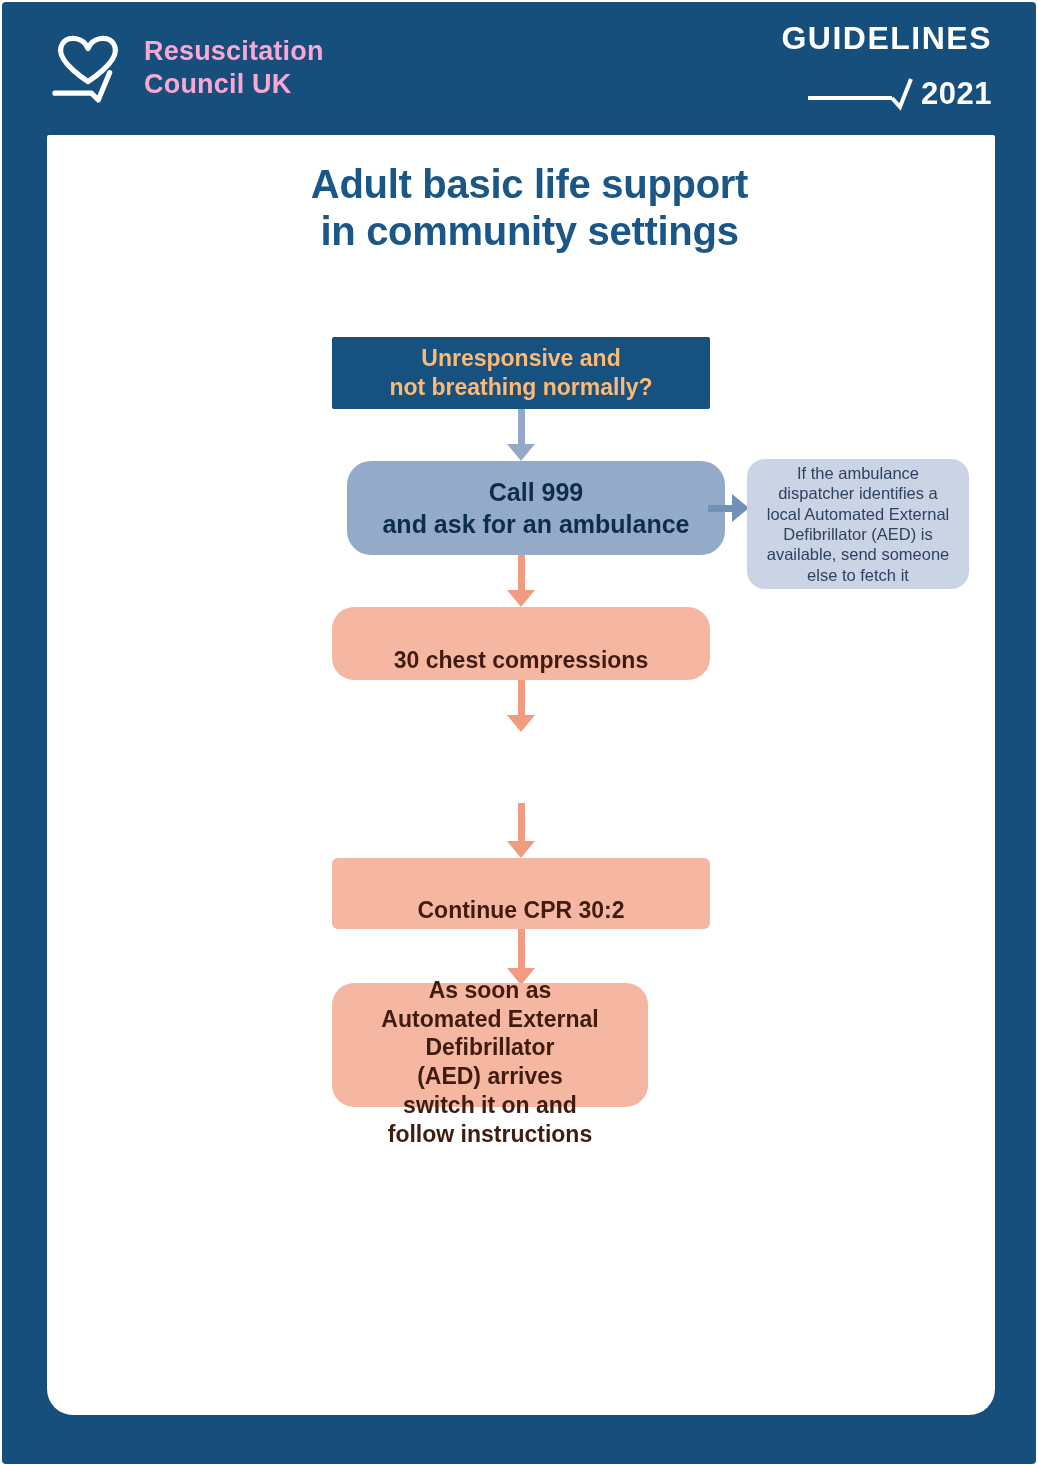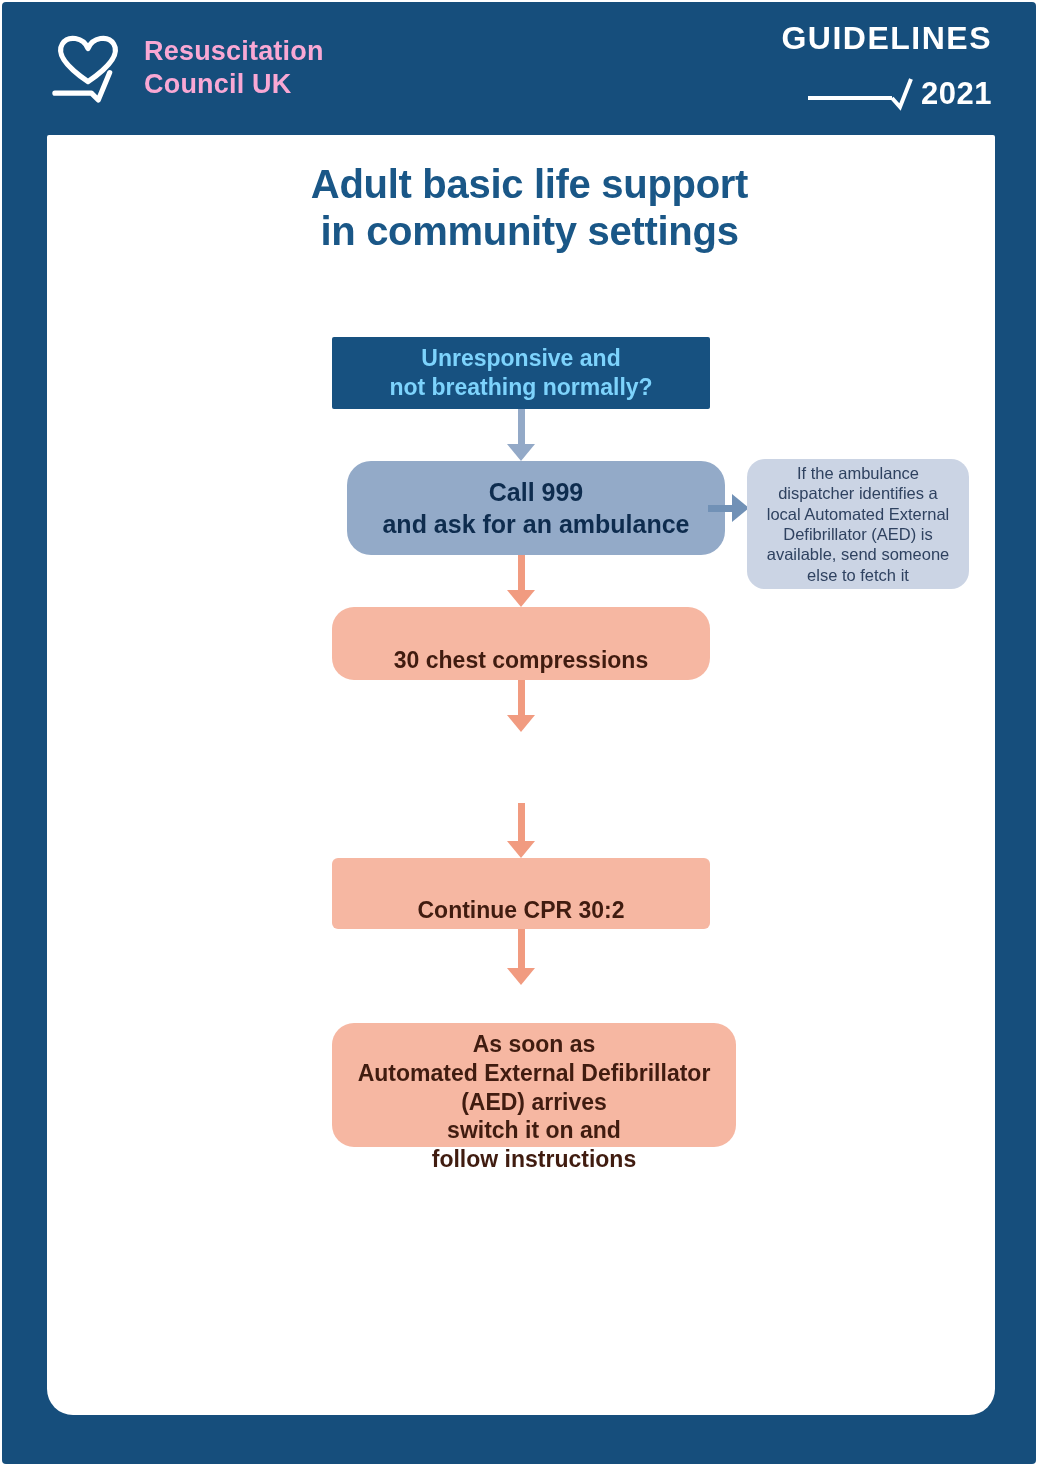--- a/index.html
+++ b/index.html
@@ -54,21 +54,21 @@
   }
 
   
   .box {
     position: absolute; box-sizing: border-box;
     display: flex; align-items: center; justify-content: center;
     text-align: center;
   }
   .box-text { white-space: pre-line; }
   .box.navy { background: var(--navy-box); border-radius: 2px; }
-  .box.navy .box-text { color: #7dd3fc; font-weight: bold; font-size: 23px; line-height: 1.28; }
+  .box.navy .box-text { color: #fdba74; font-weight: bold; font-size: 23px; line-height: 1.28; }
   .box.steel { background: var(--steel-box); border-radius: 24px; }
   .box.steel .box-text { color: var(--steel-text); font-weight: bold; font-size: 25px; line-height: 1.3; }
   .box.salmon { background: var(--salmon-box); border-radius: 22px; }
   .box.salmon .box-text { color: var(--salmon-text); font-weight: bold; font-size: 23px; line-height: 1.25; margin-top: 34px; }
   .box.note { background: var(--note-bg); border-radius: 18px; padding: 4px 6px; }
   .box.note .box-text { color: var(--note-text); font-weight: normal; font-size: 16.5px; line-height: 1.23; }
 
   
   .v-arrow {
     position: absolute; width: 28px;
@@ -185,21 +185,21 @@
 
     <div class="box salmon" style="left:285px; top:723px; width:378px; height:71px;border-radius:6px;">
       <span class="box-text">Continue CPR 30:2</span>
     </div>
 
     <div class="v-arrow salmon" style="left:460px; top:794px; height:56px;">
       <div class="stem"></div>
         <div class="head"></div>
     </div>
 
-    <div class="box salmon" style="left:285px; top:888px; width:404px; height:124px;">
+    <div class="box salmon" style="left:285px; top:848px; width:316px; height:124px;">
       <span class="box-text">As soon as
 Automated External Defibrillator
 (AED) arrives
 switch it on and
 follow instructions</span>
     </div>
 
   </div>
 </div>
 

